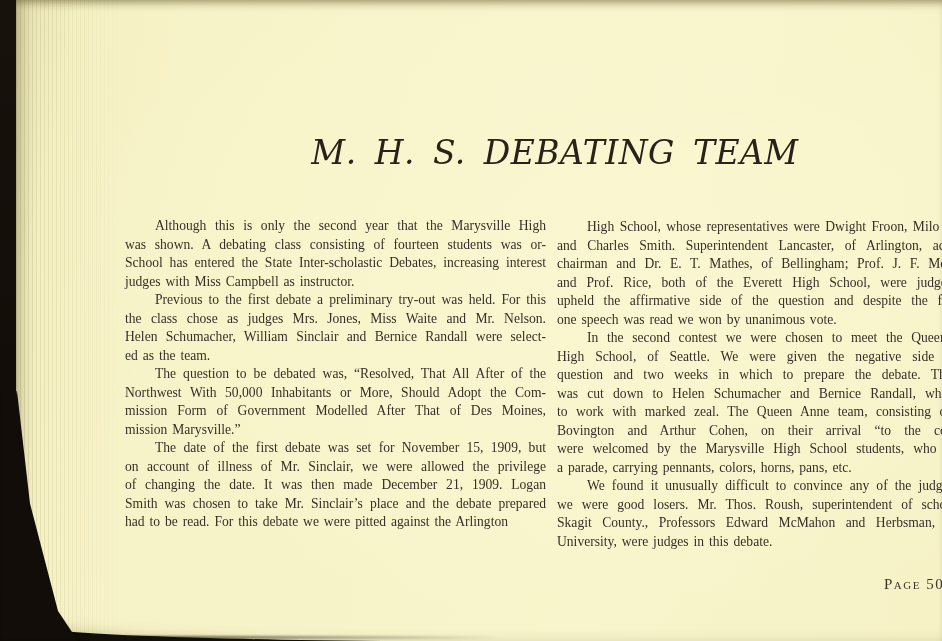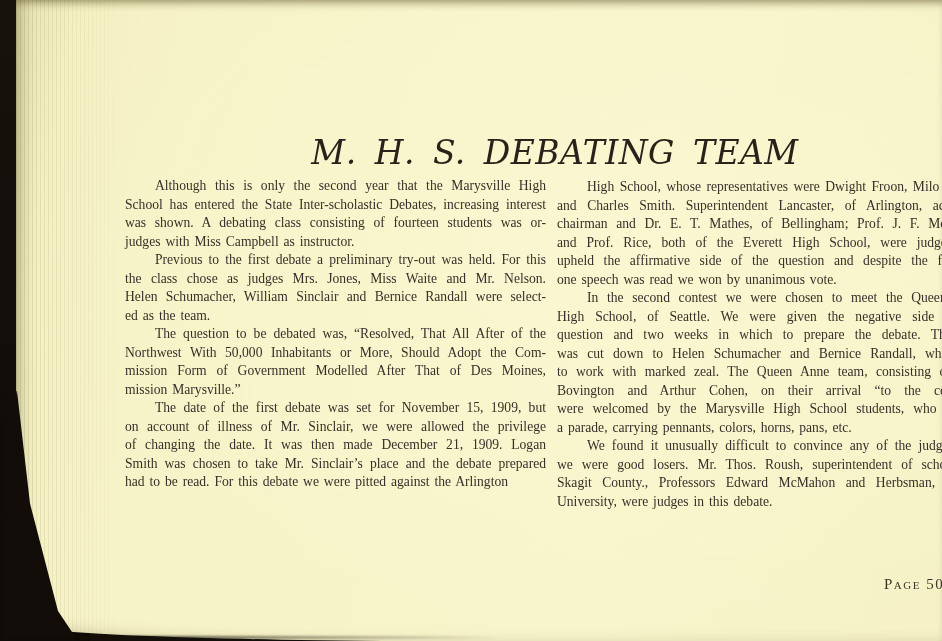--- a/index.html
+++ b/index.html
@@ -72,20 +72,21 @@
     word-spacing: 7px;
     color: #28221a;
   }
   .col {
     position: absolute;
     width: 421px;
     font-size: 13.6px;
     line-height: 18.5px;
     color: #37302a;
     word-spacing: 1.5px;
+    margin-top: 40px;
   }
   .col-left  { left: 109px; top: 177px; }
   .col-right { left: 541px; top: 178px; }
   .line {
     text-align: justify;
     text-align-last: justify;
     height: 18.5px;
     white-space: nowrap;
   }
   .line.para-end { text-align-last: left; }
@@ -110,22 +111,22 @@
 </style>
 </head>
 <body>
 
 <div class="stage">
   <div class="binding"></div>
   <div class="paper">
     <h1 class="page-title" style="margin:0; font-weight:normal;">M. H. S. DEBATING TEAM</h1>
     <div class="col col-left">
         <div class="line indent">Although this is only the second  year  that the Marysville High</div>
+        <div class="line">was shown.  A debating class consisting of fourteen students was or-</div>
         <div class="line">School has entered the State Inter-scholastic Debates, increasing interest</div>
-        <div class="line">was shown.  A debating class consisting of fourteen students was or-</div>
         <div class="line para-end">judges with Miss Campbell as instructor.</div>
         <div class="line indent">Previous to the first debate a preliminary try-out was held. For this</div>
         <div class="line">the class chose as judges Mrs. Jones, Miss Waite and Mr. Nelson.</div>
         <div class="line">Helen Schumacher, William Sinclair and Bernice Randall were select-</div>
         <div class="line para-end">ed as the team.</div>
         <div class="line indent">The question to be debated was, “Resolved, That All After of the</div>
         <div class="line">Northwest With 50,000 Inhabitants or More, Should Adopt the Com-</div>
         <div class="line">mission Form of Government Modelled After That of Des Moines,</div>
         <div class="line para-end">mission Marysville.”</div>
         <div class="line indent">The date of the first debate was set for November 15, 1909, but</div>

